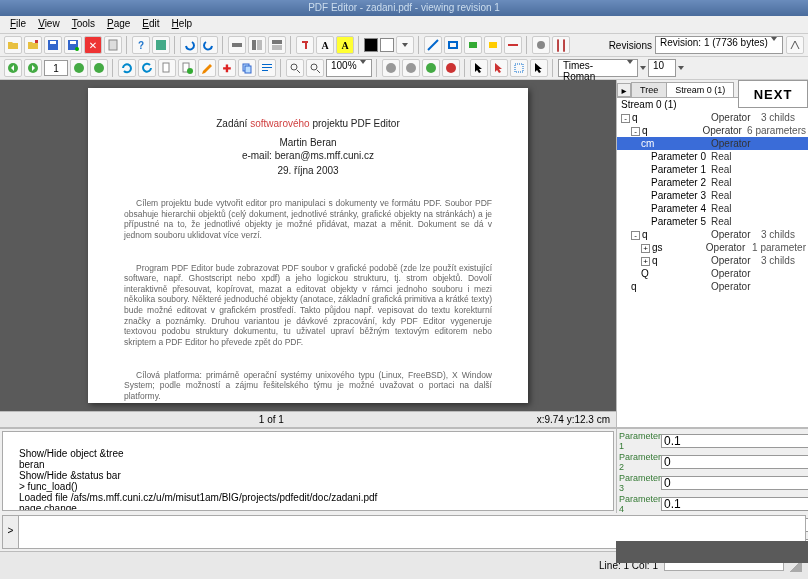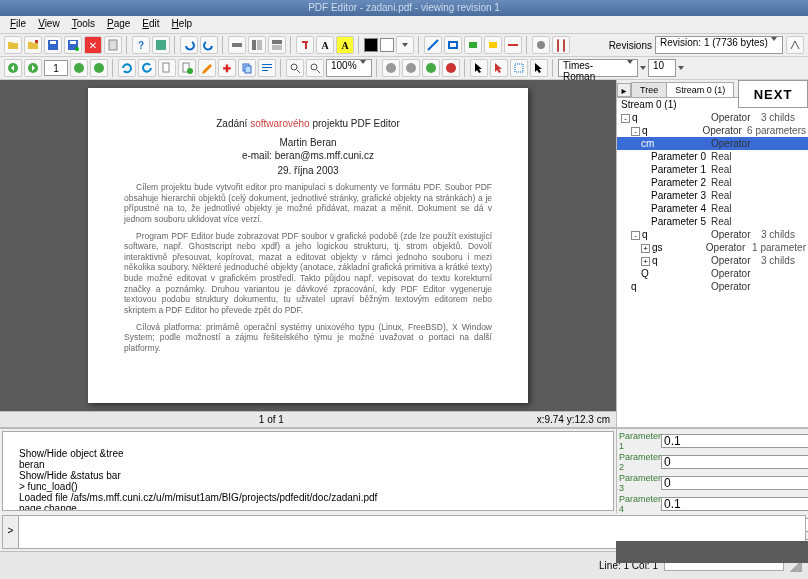--- a/index.html
+++ b/index.html
@@ -18,21 +18,21 @@
 .arrow-down { width: 0; height: 0; border-left: 3px solid transparent; border-right: 3px solid transparent; border-top: 4px solid #555; }
 .pageinput { width: 24px; height: 16px; border: 1px solid #999; background: #fff; text-align: center; font-size: 10px; }
 
 .mainrow { flex: 1; display: flex; min-height: 0; }
 .docarea { flex: 1; display: flex; flex-direction: column; background: #5a5a5a; position: relative; }
 .docscroll { flex: 1; overflow: auto; display: flex; justify-content: center; padding: 8px; border-radius: 17px; }
 .page { width: 440px; background: #fff; box-shadow: 2px 2px 6px rgba(0,0,0,.5); padding: 26px 36px; color: #222; font-family: 'Times New Roman', serif; }
 .page h1 { font-size: 15px; font-weight: normal; text-align: center; margin-bottom: 6px; font-family: 'Times New Roman', serif; }
 .page .hl { color: #d04040; }
 .page .center { text-align: center; font-size: 10px; margin-bottom: 2px; }
-.page p { font-size: 8.5px; text-align: justify; margin-top: 6px; line-height: 1.25; text-indent: 12px; color: #666; }
+.page p { font-size: 8.5px; text-align: justify; margin-top: 22px; line-height: 1.25; text-indent: 12px; color: #666; }
 .statusline { height: 16px; background: #e8e8e8; border-top: 1px solid #bbb; font-size: 9px; display: flex; justify-content: space-between; padding: 0 6px; align-items: center; }
 
 .rightpanel { width: 192px; background: #efefef; border-left: 1px solid #bbb; display: flex; flex-direction: column; }
 .tabs { display: flex; height: 18px; border-bottom: 1px solid #aaa; align-items: flex-end; position: relative; }
 .tabs .tab { padding: 2px 8px; border: 1px solid #aaa; border-bottom: none; background: #e4e4e4; font-size: 9px; margin-right: -1px; }
 .tabs .tab.active { background: #fff; }
 .tabs .navbtn { width: 14px; height: 14px; border: 1px solid #aaa; background: #eee; display: flex; align-items: center; justify-content: center; }
 .treehdr { display: flex; background: #e4e4e4; border-bottom: 1px solid #ccc; font-size: 9px; }
 .treehdr span:first-child { width: 92px; padding: 1px 3px; border-right: 1px solid #ccc; }
 .treehdr span:last-child { flex: 1; padding: 1px 3px; }

